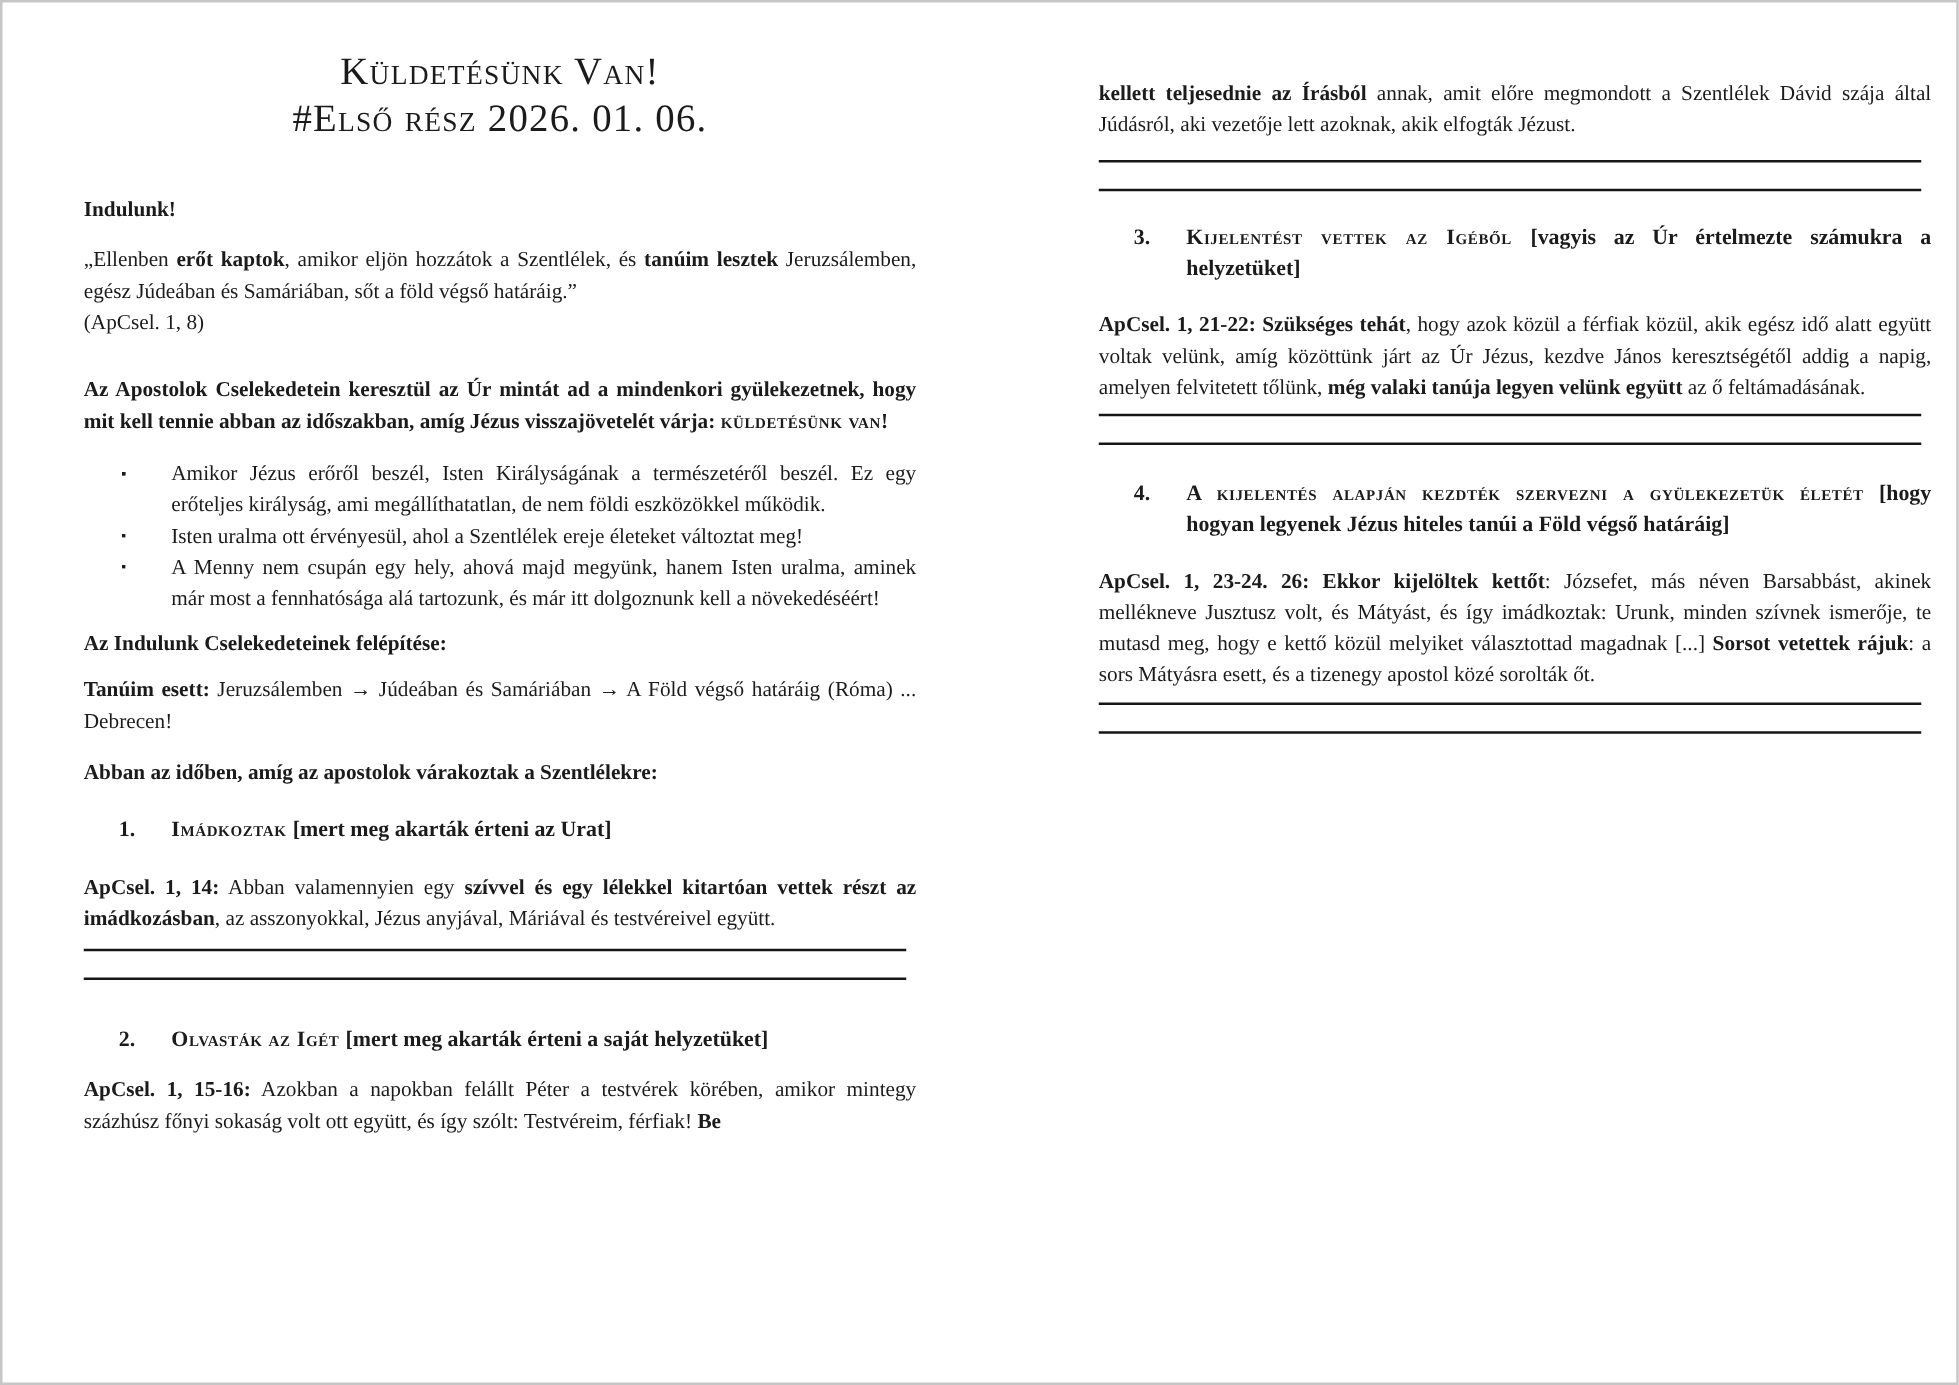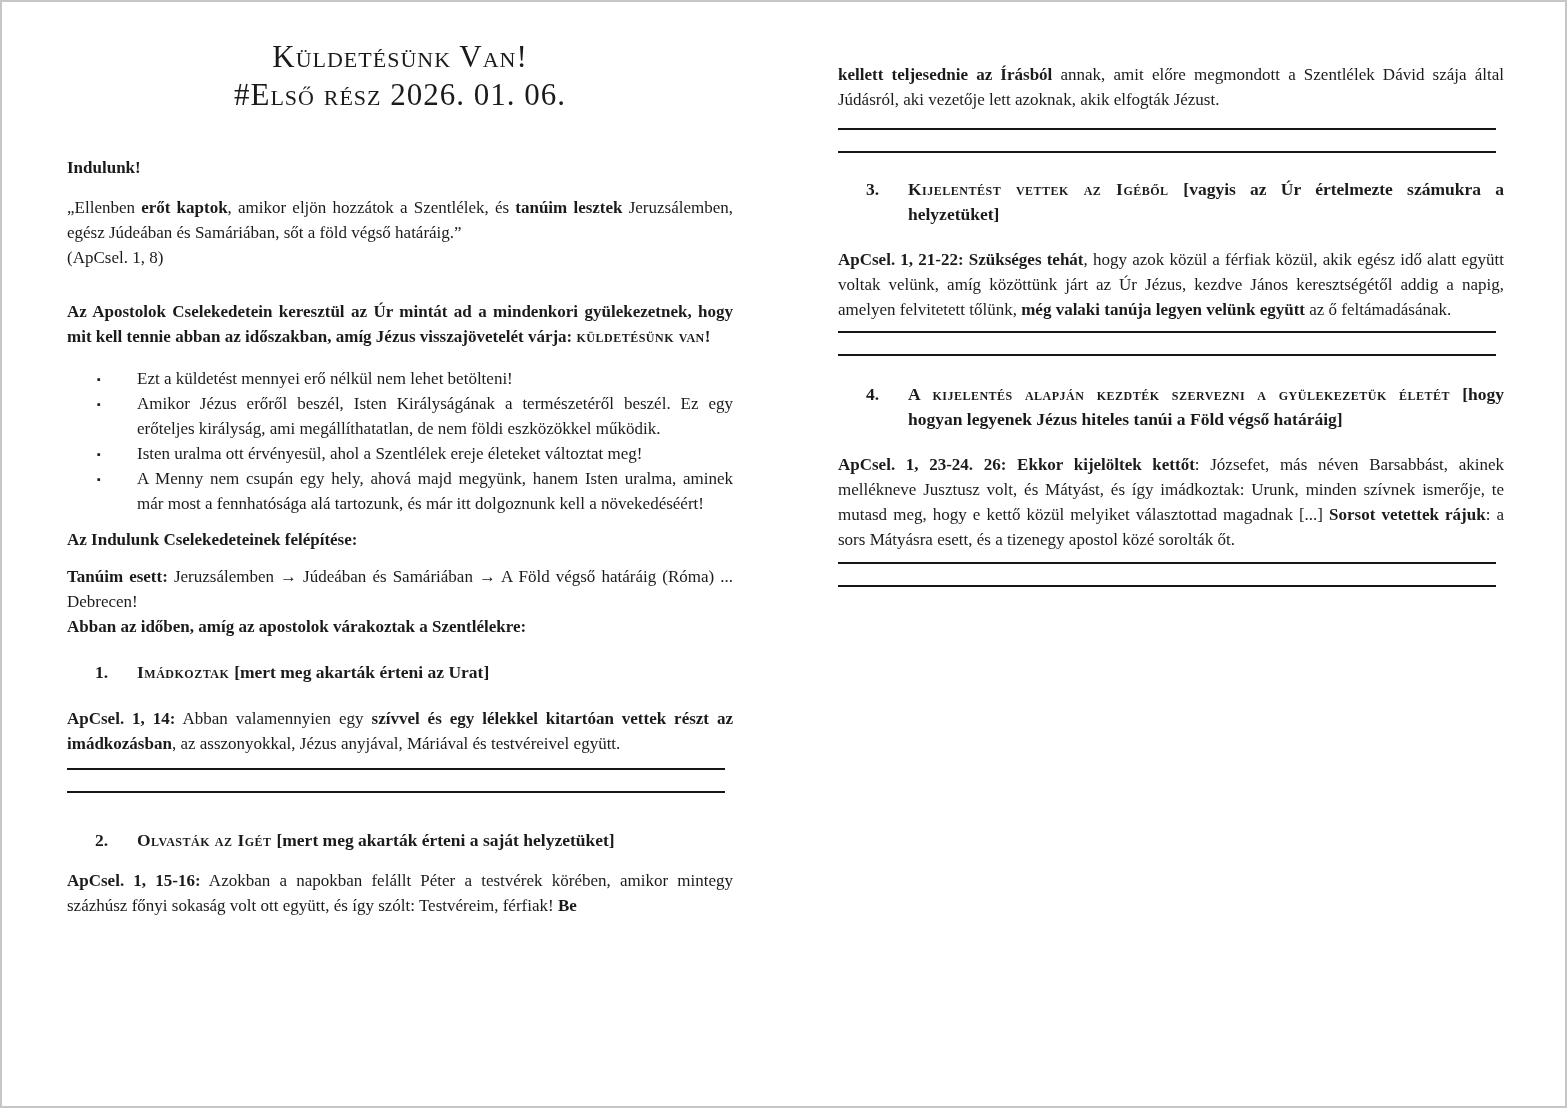--- a/index.html
+++ b/index.html
@@ -12,21 +12,21 @@
   .page {
     position: relative;
     width: 1567px; height: 1108px;
     box-sizing: border-box;
     border: 2px solid #c6c6c6;
     background: #ffffff;
     overflow: hidden;
   }
   .col { position: absolute; top: 0; box-sizing: border-box; }
   .col-left  { left: 65px;  width: 666px; padding-top: 36px; }
-  .col-right { left: 836px; width: 666px; padding-top: 60px; }
+  .col-right { left: 877px; width: 666px; padding-top: 60px; }
 
   p { margin: 0; font-size: 17px; line-height: 25px; }
   .just { text-align: justify; }
   .bold { font-weight: bold; }
 
   .title {
     margin: 0;
     text-align: center;
     font-weight: normal;
     font-variant: small-caps;
@@ -85,41 +85,40 @@
     <p class="bold" style="margin-top:41px">Indulunk!</p>
 
     <p class="quote just" style="margin-top:15px"><span class="seg ">„Ellenben </span><span class="seg bold">erőt kaptok</span><span class="seg ">, amikor eljön hozzátok a Szentlélek, és </span><span class="seg bold">tanúim lesztek</span><span class="seg "> Jeruzsálemben, egész Júdeában és Samáriában, sőt a föld végső határáig.”</span></p>
     <p class="quote">(ApCsel. 1, 8)</p>
 
     <p class="bold just" style="margin-top:29px"><span class="seg ">Az Apostolok Cselekedetein keresztül az Úr mintát ad a mindenkori gyülekezetnek, hogy mit kell tennie abban az időszakban, amíg Jézus visszajövetelét várja: </span><span class="seg smallcaps">küldetésünk van!</span></p>
 
     <ul class="bullets" style="margin-top:17px">
       <li>
         <span class="bullet">▪</span>
-        <span>Ezt a küldetést mennyei erő nélkül nem lehet betölteni!</span>
       </li>
       <li>
         <span class="bullet">▪</span>
         <span>Amikor Jézus erőről beszél, Isten Királyságának a természetéről beszél. Ez egy erőteljes királyság, ami megállíthatatlan, de nem földi eszközökkel működik.</span>
       </li>
       <li>
         <span class="bullet">▪</span>
         <span>Isten uralma ott érvényesül, ahol a Szentlélek ereje életeket változtat meg!</span>
       </li>
       <li>
         <span class="bullet">▪</span>
         <span>A Menny nem csupán egy hely, ahová majd megyünk, hanem Isten uralma, aminek már most a fennhatósága alá tartozunk, és már itt dolgoznunk kell a növekedéséért!</span>
       </li>
     </ul>
 
     <p class="bold" style="margin-top:11px">Az Indulunk Cselekedeteinek felépítése:</p>
 
     <p class="just" style="margin-top:12px"><span class="seg bold">Tanúim esett:</span><span class="seg "> Jeruzsálemben → Júdeában és Samáriában → A Föld végső határáig (Róma) ... Debrecen!</span></p>
 
-    <p class="bold" style="">Abban az időben, amíg az apostolok várakoztak a Szentlélekre:</p>
+    <p class="bold" style="margin-top:16px">Abban az időben, amíg az apostolok várakoztak a Szentlélekre:</p>
 
     <p class="num-item" style="margin-top:21px">
       <span class="num">1.</span>
       <span><span class="seg smallcaps">Imádkoztak </span><span class="seg ">[mert meg akarták érteni az Urat]</span></span>
     </p>
 
     <p class="just" style="margin-top:21px"><span class="seg bold">ApCsel. 1, 14:</span><span class="seg "> Abban valamennyien egy </span><span class="seg bold">szívvel és egy lélekkel kitartóan vettek részt az imádkozásban</span><span class="seg ">, az asszonyokkal, Jézus anyjával, Máriával és testvéreivel együtt.</span></p>
 
     <div class="notes" style="margin-top:12px">
       <div class="note-line"></div>

